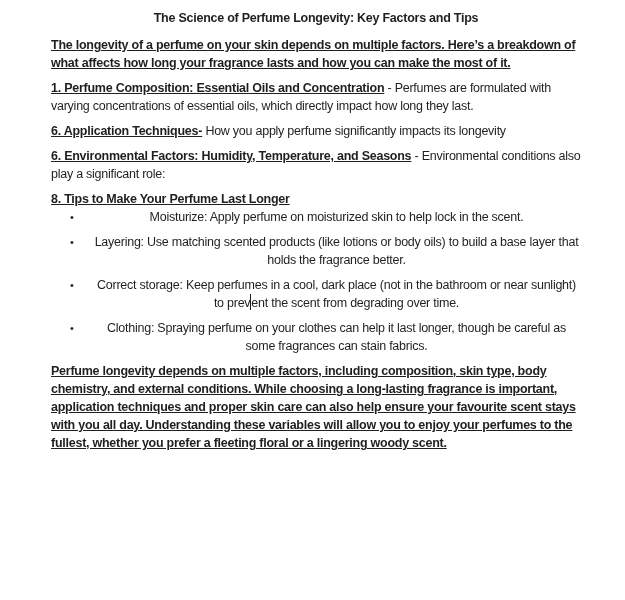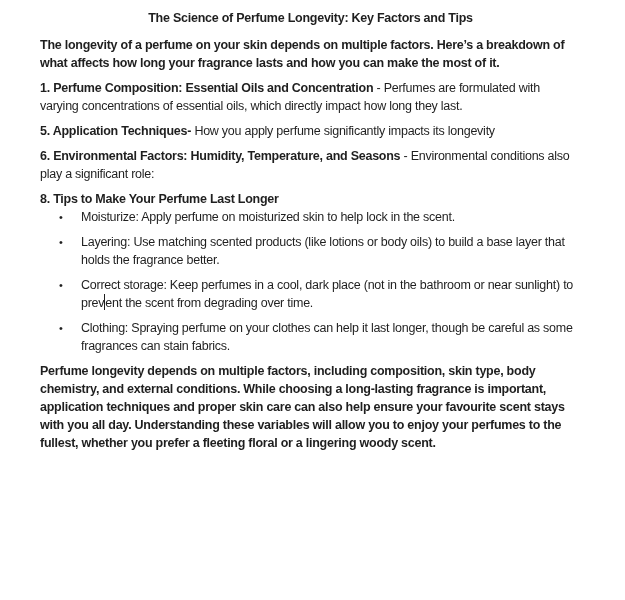--- a/index.html
+++ b/index.html
@@ -7,49 +7,49 @@
     padding: 0;
     width: 625px;
     height: 600px;
     overflow: hidden;
     background: var(--bg, #ffffff);
   }
   .page {
     box-sizing: border-box;
     width: 625px;
     height: 424px;
-    padding: 9px 44px 0 40px;
+    padding: 9px 44px 0 51px;
     font-family: "Liberation Sans", "DejaVu Sans", sans-serif;
     font-size: 12.5px;
     line-height: 18px;
     letter-spacing: -0.25px;
     color: var(--fg, #1f1f1f);
     cursor: text;
   }
   .title {
     font-size: 12.5px;
     font-weight: 700;
     text-align: center;
     margin: 0 0 9px 0;
   }
   p { margin: 0 0 7px 0; }
-  .b { font-weight: 700; }
+  .b { font-weight: 700; text-decoration: underline; }
   .tips { margin-bottom: 0; }
   .bullets { margin: 0; }
   .bullet-row {
     display: flex;
     padding-left: 19px;
     margin: 0 0 7px 0;
   }
   .bullet-glyph {
     flex: none;
     width: 22px;
     font-size: 11px;
   }
-  .bullet-text { flex: 1; }
+  .bullet-text { flex: 1; text-align: center; }
   .caret {
     display: inline-block;
     width: 1px;
     height: 16px;
     background: var(--caret, #1f1f1f);
     vertical-align: -3px;
   }
   .closing { margin-bottom: 3px; }
 </style>
 </head>
@@ -59,21 +59,21 @@
 
   <h1 class="title">The Science of Perfume Longevity: Key Factors and Tips</h1>
 
   <p class="b">The longevity of a perfume on your skin depends on multiple factors. Here’s a breakdown of what affects how long your fragrance lasts and how you can make the most of it.</p>
 
   <p><span class="b">1. Perfume Composition: Essential Oils and Concentration</span><span> - Perfumes are formulated with varying concentrations of essential oils, which directly impact how long they last.</span></p>
 
 
 
 
-  <p><span class="b">5. Application Techniques-</span><span> How you apply perfume significantly impacts its longevity</span></p>
+  <p><span class="b">6. Application Techniques-</span><span> How you apply perfume significantly impacts its longevity</span></p>
 
   <p><span class="b">6. Environmental Factors: Humidity, Temperature, and Seasons</span><span> - Environmental conditions also play a significant role:</span></p>
 
   <p class="b tips">8. Tips to Make Your Perfume Last Longer</p>
 
   <div class="bullets">
 
     <div class="bullet-row">
       <span class="bullet-glyph">•</span>
       <span class="bullet-text">Moisturize: Apply perfume on moisturized skin to help lock in the scent.</span>

